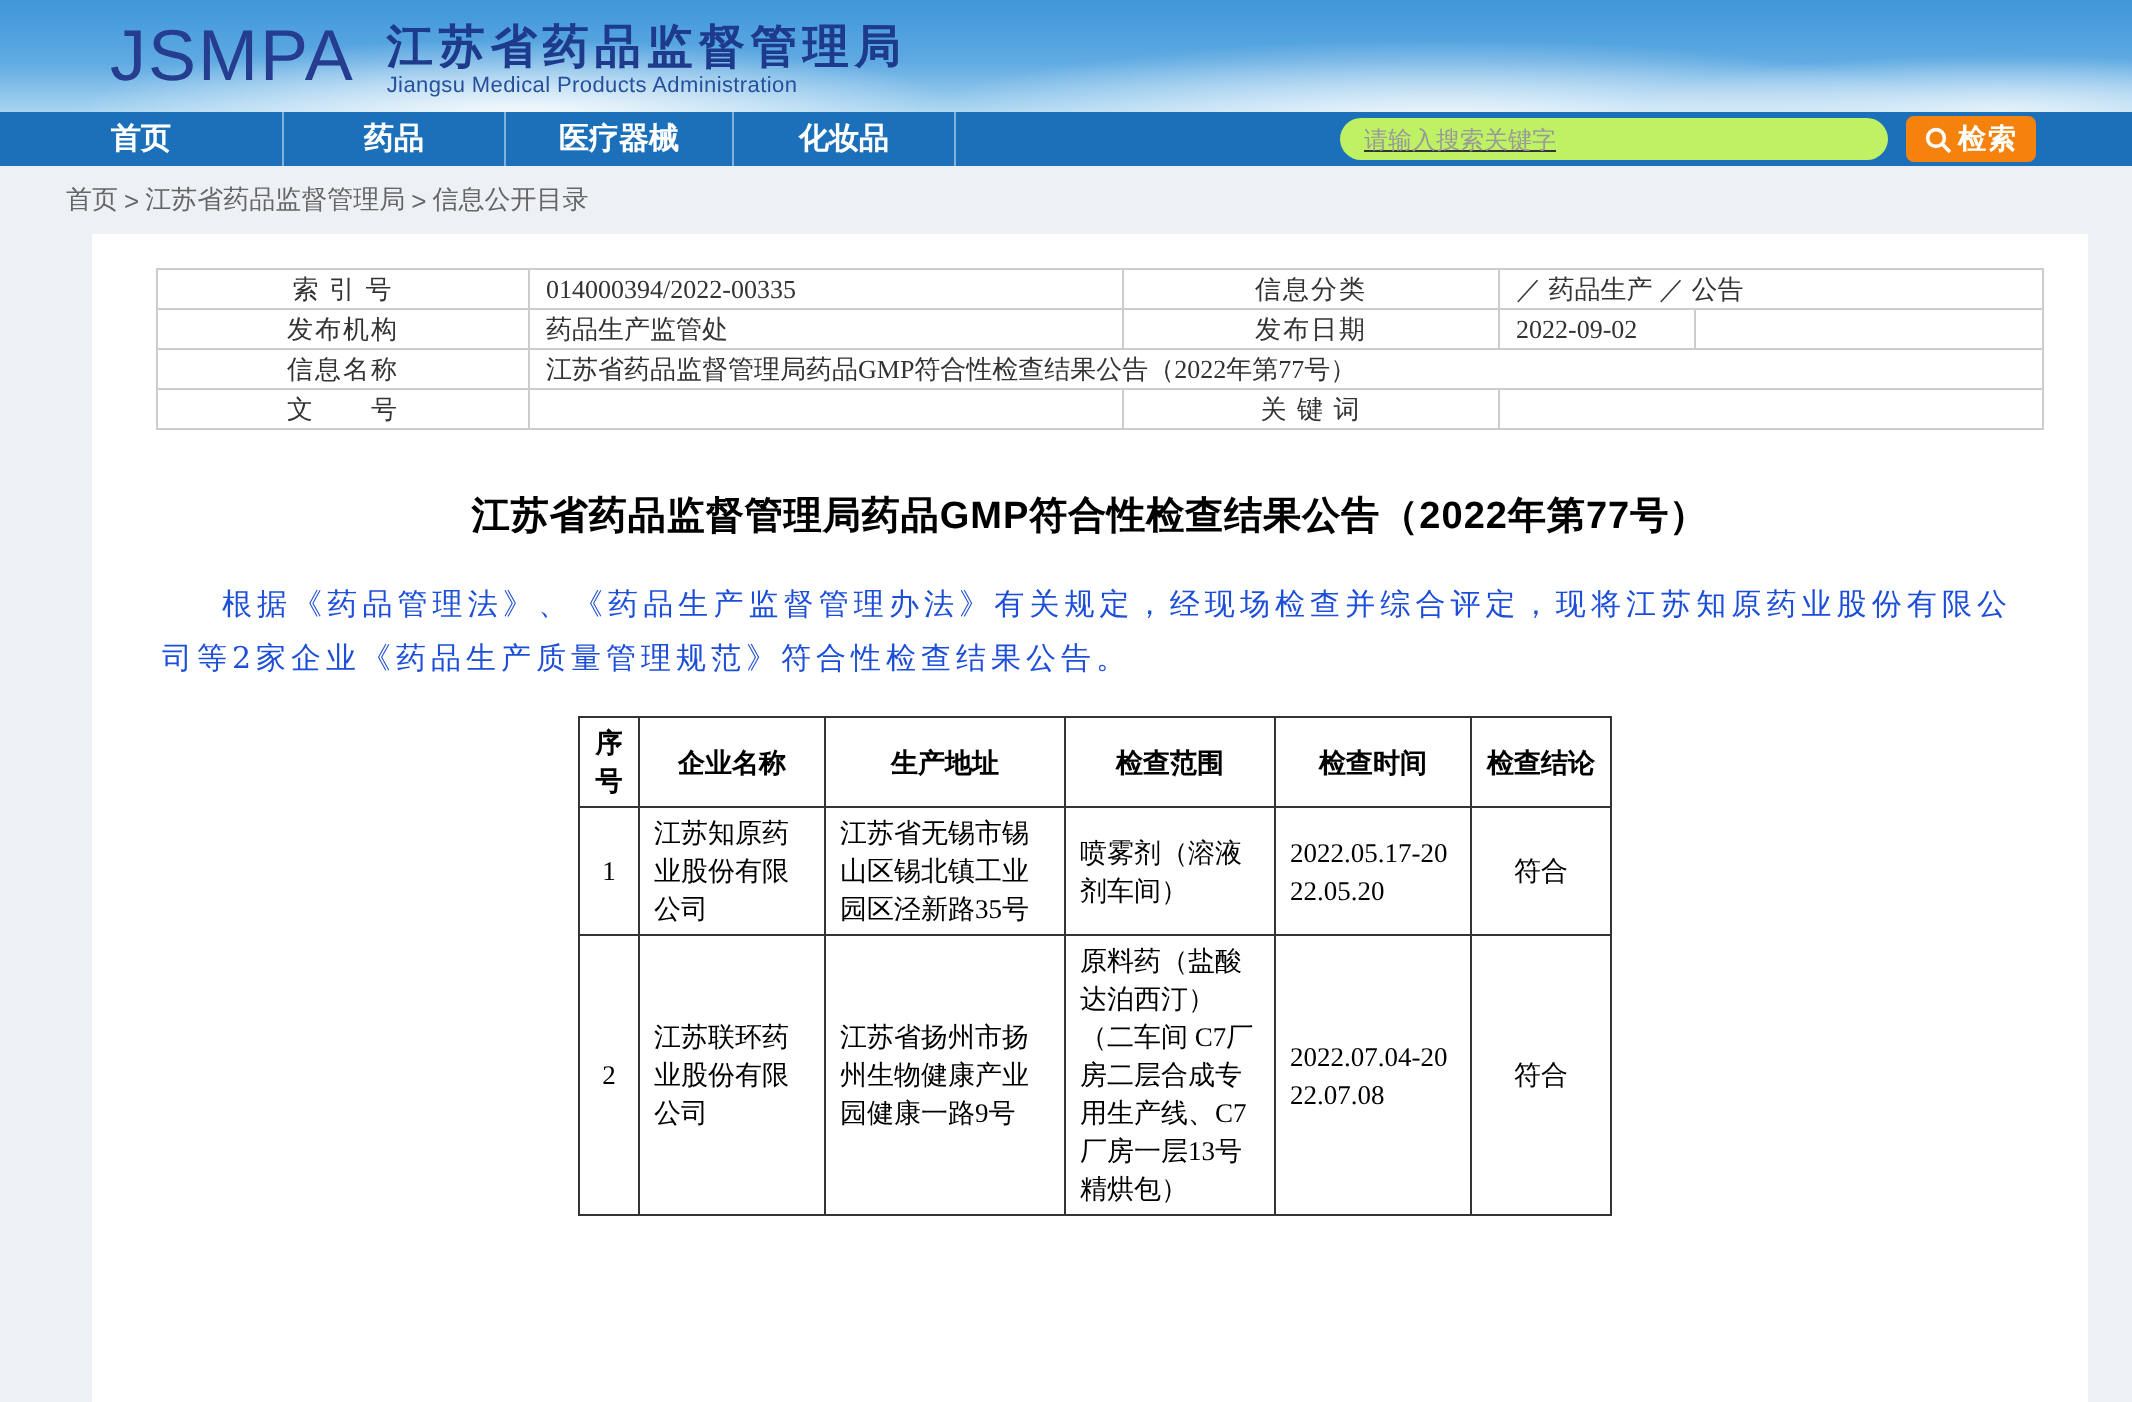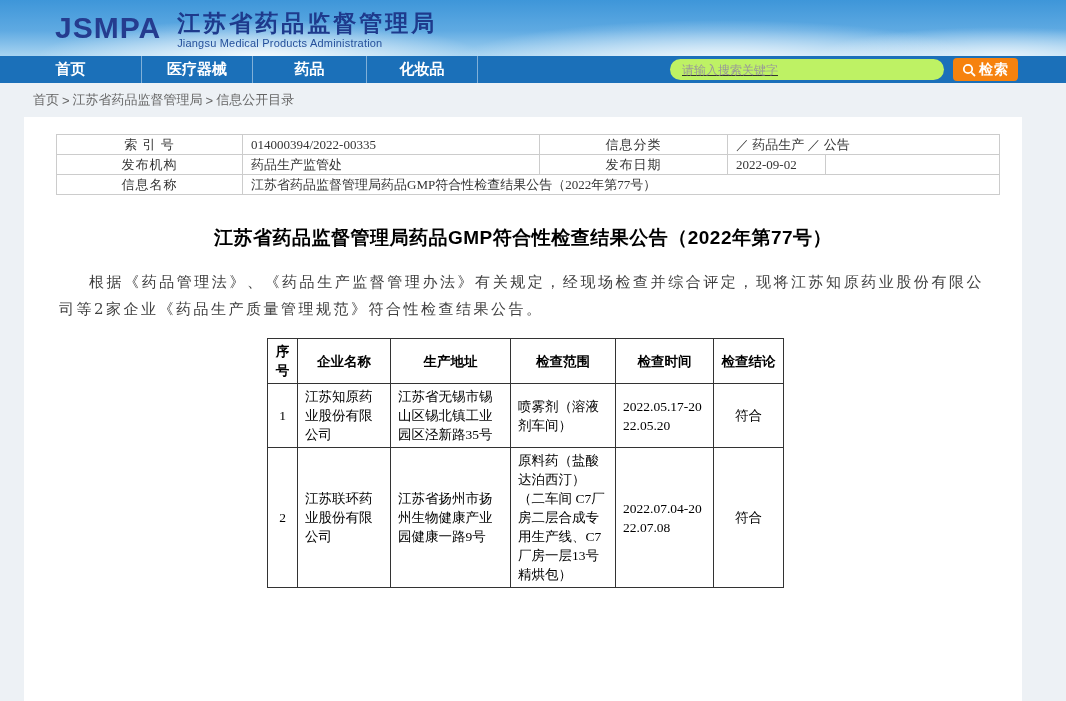--- a/index.html
+++ b/index.html
@@ -14,21 +14,21 @@
   .site-header {
     position: relative; height: 56px;
     background:
       radial-gradient(ellipse 320px 55px at 260px 58px, rgba(255,255,255,.9), rgba(255,255,255,0) 70%),
       radial-gradient(ellipse 380px 60px at 720px 62px, rgba(255,255,255,.85), rgba(255,255,255,0) 70%),
       radial-gradient(ellipse 260px 40px at 1000px 55px, rgba(255,255,255,.7), rgba(255,255,255,0) 70%),
       linear-gradient(180deg, #3e96d9 0%, #5faae2 55%, #a8d4f1 100%);
   }
   .logo-wrap { position: absolute; left: 55px; top: 6px; display: flex; align-items: center; }
   .logo-text {
-    font-size: 30px; font-weight: 700; letter-spacing: 1px;
+    font-size: 36px; font-weight: 400; letter-spacing: 1px;
     color: #253c8f; line-height: 44px;
     font-family: "Liberation Sans", sans-serif;
   }
   .title-block { margin-left: 16px; padding-top: 2px; }
   .title-zh {
     font-size: 23px; font-weight: bold; color: #1e3a8c;
     letter-spacing: 3px; line-height: 26px; font-family: "Liberation Sans", sans-serif;
   }
   .title-en { font-size: 11px; color: #25509b; letter-spacing: .2px; margin-top: 1px; }
 
@@ -66,21 +66,21 @@
   
   .breadcrumb {
     height: 34px; display: flex; align-items: center;
     padding-left: 33px; font-size: 13px; color: #666;
   }
   .breadcrumb .crumb { cursor: pointer; }
   .breadcrumb .sep { margin: 0 3px; }
 
   
   .panel {
-    margin-left: 24px; width: 998px; height: 584px;
+    margin-left: 46px; width: 998px; height: 584px;
     background: #fff; box-sizing: border-box; padding-top: 17px;
     position: relative;
   }
 
   
   .meta-table {
     margin-left: 32px; width: 943px;
     border-collapse: collapse; table-layout: fixed;
     font-family: "Liberation Serif", "DejaVu Serif", serif;
     font-size: 13px; color: #333;
@@ -94,21 +94,21 @@
 
   
   .article-title {
     margin: 30px 20px 0 20px; text-align: center;
     font-size: 19px; font-weight: bold; color: #000;
     font-family: "Liberation Sans", sans-serif; letter-spacing: .5px;
   }
   .article-body {
     margin: 18px 38px 0 35px; text-indent: 2em;
     font-family: "DejaVu Serif", "Liberation Serif", serif;
-    font-size: 15px; color: #404040; line-height: 27px;
+    font-size: 15px; color: #1d4ed8; line-height: 27px;
     letter-spacing: 2.5px; text-align: justify;
   }
 
   
   .result-table {
     margin: 15px 0 0 243px; width: 516px;
     border-collapse: collapse; table-layout: fixed;
     font-family: "Liberation Serif", "DejaVu Serif", serif;
     font-size: 13.5px; color: #000; border-radius: 12px;
   }
@@ -129,22 +129,22 @@
     <div class="logo-text">JSMPA</div>
     <div class="title-block">
       <div class="title-zh">江苏省药品监督管理局</div>
       <div class="title-en">Jiangsu Medical Products Administration</div>
     </div>
   </div>
 </div>
 
 <div class="nav-bar">
   <div class="nav-item">首页</div>
+  <div class="nav-item">药品</div>
   <div class="nav-item">医疗器械</div>
-  <div class="nav-item">药品</div>
   <div class="nav-item">化妆品</div>
   <div class="search-wrap">
     <input class="search-input" type="text" placeholder="请输入搜索关键字" style="">
     <button class="search-btn">
       <svg width="14" height="14" viewBox="0 0 14 14">
         <circle cx="6" cy="6" r="4.2" fill="none" stroke="#fff" stroke-width="1.8"></circle>
         <line x1="9.3" y1="9.3" x2="13" y2="13" stroke="#fff" stroke-width="1.8"></line>
       </svg>
       <span>检索</span>
     </button>
@@ -179,20 +179,26 @@
     <tr>
       <td class="lbl">发布机构</td>
       <td class="val">药品生产监管处</td>
       <td class="lbl">发布日期</td>
       <td class="val">2022-09-02</td>
       <td class="val"></td>
     </tr>
     <tr>
       <td class="lbl">信息名称</td>
       <td class="val" colspan="4">江苏省药品监督管理局药品GMP符合性检查结果公告（2022年第77号）</td>
+    </tr>
+    <tr>
+      <td class="lbl">文　　号</td>
+      <td class="val"></td>
+      <td class="lbl">关 键 词</td>
+      <td class="val" colspan="2"></td>
     </tr>
   </tbody>
     </table>
 
   <h1 class="article-title">江苏省药品监督管理局药品GMP符合性检查结果公告（2022年第77号）</h1>
   <p class="article-body">根据《药品管理法》、《药品生产监督管理办法》有关规定，经现场检查并综合评定，现将江苏知原药业股份有限公司等2家企业《药品生产质量管理规范》符合性检查结果公告。</p>
 
   <table class="result-table">
     <colgroup>
       <col style="width:30px">

